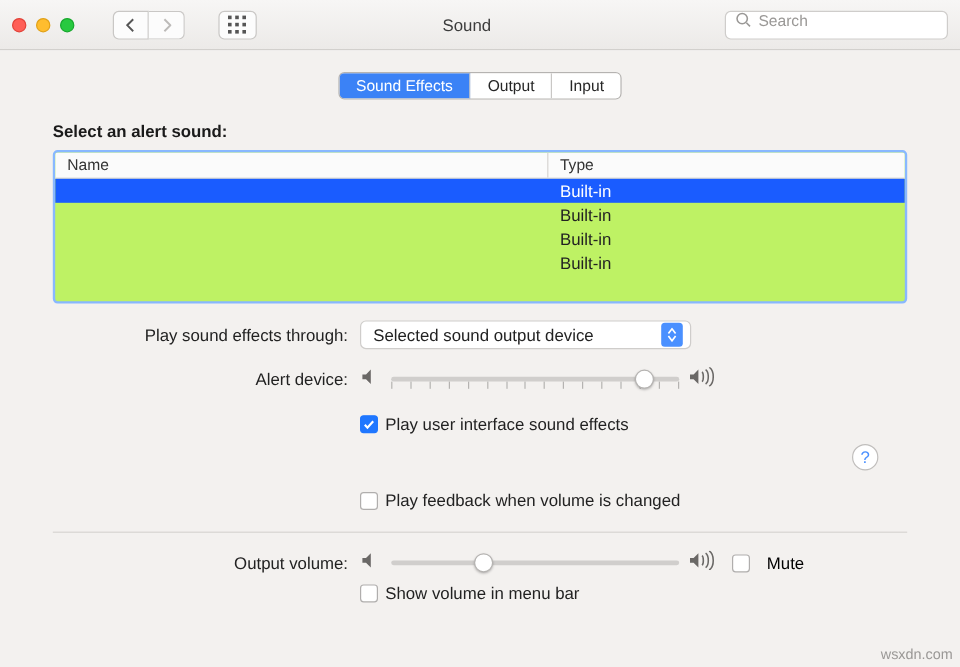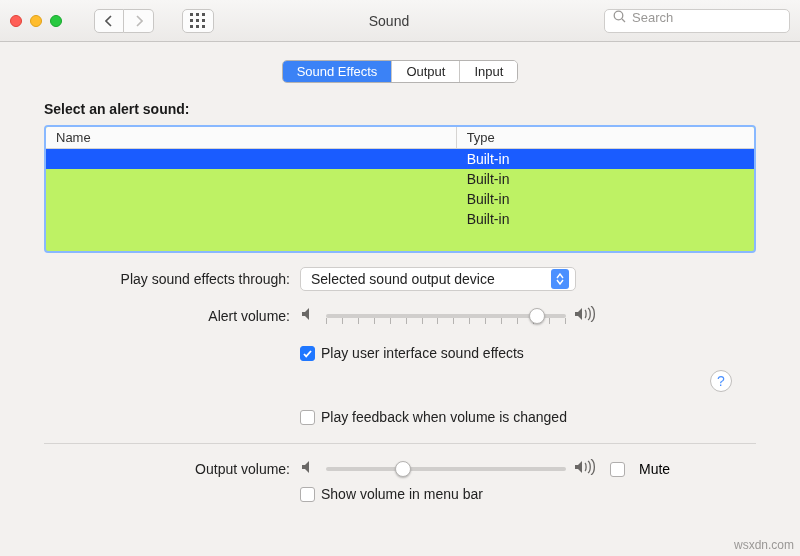--- a/index.html
+++ b/index.html
@@ -209,21 +209,21 @@
               </svg>
             <svg width="8" height="6" viewBox="0 0 8 6">
                 <path d="M1 1l3 4 3-4" fill="none" stroke="#fff" stroke-width="1.4"></path>
               </svg>
           </span>
         </div>
       </div>
     </div>
 
     <div class="frow">
-      <div class="flabel">Alert volume:</div>
+      <div class="flabel">Alert device:</div>
       <div class="fbody">
         <span class="spkicon">
           <svg width="18" height="16" viewBox="0 0 18 16">
               <path d="M2 6h3l4-4v12l-4-4H2z" fill="#6a6866"></path>
             </svg>
         </span>
         <div class="slider">
           <div class="track"></div>
           <div class="ticks">
               <i></i>

